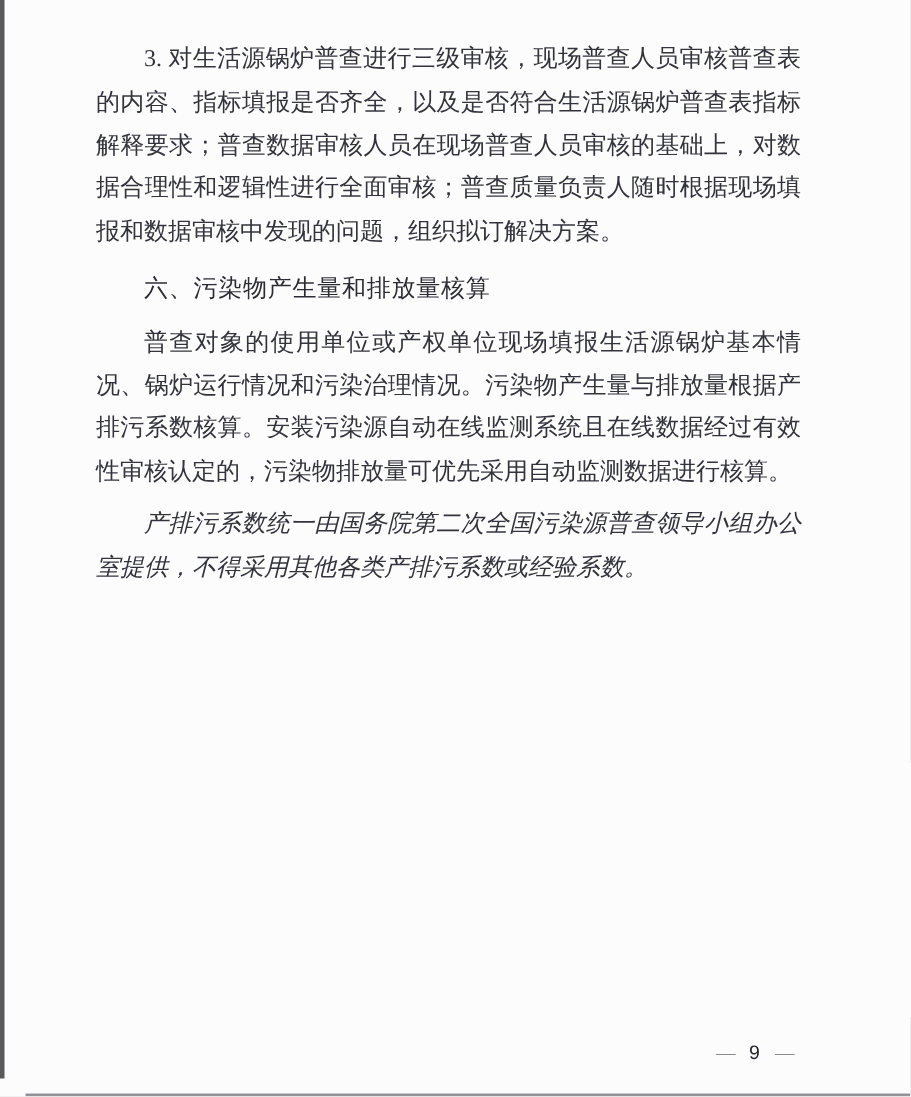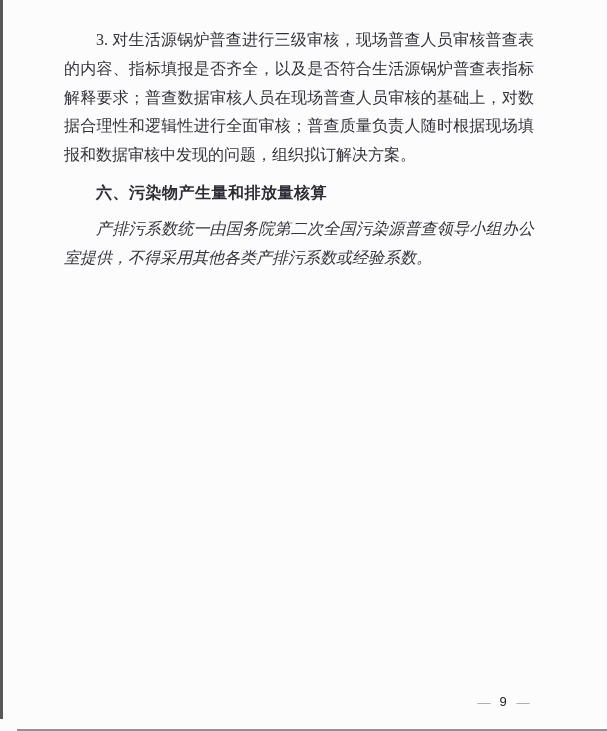--- a/index.html
+++ b/index.html
@@ -43,21 +43,21 @@
     text-align-last: left;
     text-justify: inter-character;
   }
   .content p {
     margin: 0;
     text-indent: 32px;
   }
   .content h2 {
     margin: 9px 0 7px 0;
     font-size: 16px;
-    font-weight: bold;
+    font-weight: normal;
     text-indent: 32px;
     color: #2c2c34;
     letter-spacing: 0.5px;
   }
   .para-3 {
     margin-top: 6px !important;
     font-style: italic;
   }
   .page-footer {
     position: absolute;
@@ -86,20 +86,21 @@
 <div class="page">
 
   <div class="scan-edge-left"></div>
   <div class="scan-edge-bottom"></div>
 
   <div class="content">
     <p>3. 对生活源锅炉普查进行三级审核，现场普查人员审核普查表的内容、指标填报是否齐全，以及是否符合生活源锅炉普查表指标解释要求；普查数据审核人员在现场普查人员审核的基础上，对数据合理性和逻辑性进行全面审核；普查质量负责人随时根据现场填报和数据审核中发现的问题，组织拟订解决方案。</p>
 
     <h2>六、污染物产生量和排放量核算</h2>
 
+    <p>普查对象的使用单位或产权单位现场填报生活源锅炉基本情况、锅炉运行情况和污染治理情况。污染物产生量与排放量根据产排污系数核算。安装污染源自动在线监测系统且在线数据经过有效性审核认定的，污染物排放量可优先采用自动监测数据进行核算。</p>
 
     <p class="para-3">产排污系数统一由国务院第二次全国污染源普查领导小组办公室提供，不得采用其他各类产排污系数或经验系数。</p>
   </div>
 
   <div class="page-footer">
     <span class="footer-dash">—</span>
     <span class="footer-num">9</span>
     <span class="footer-dash">—</span>
   </div>
 

